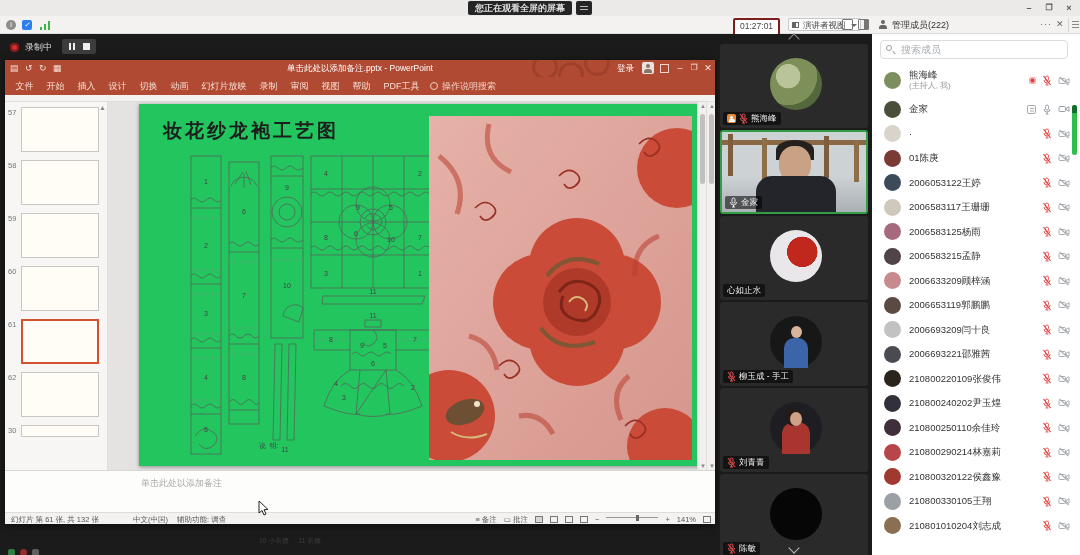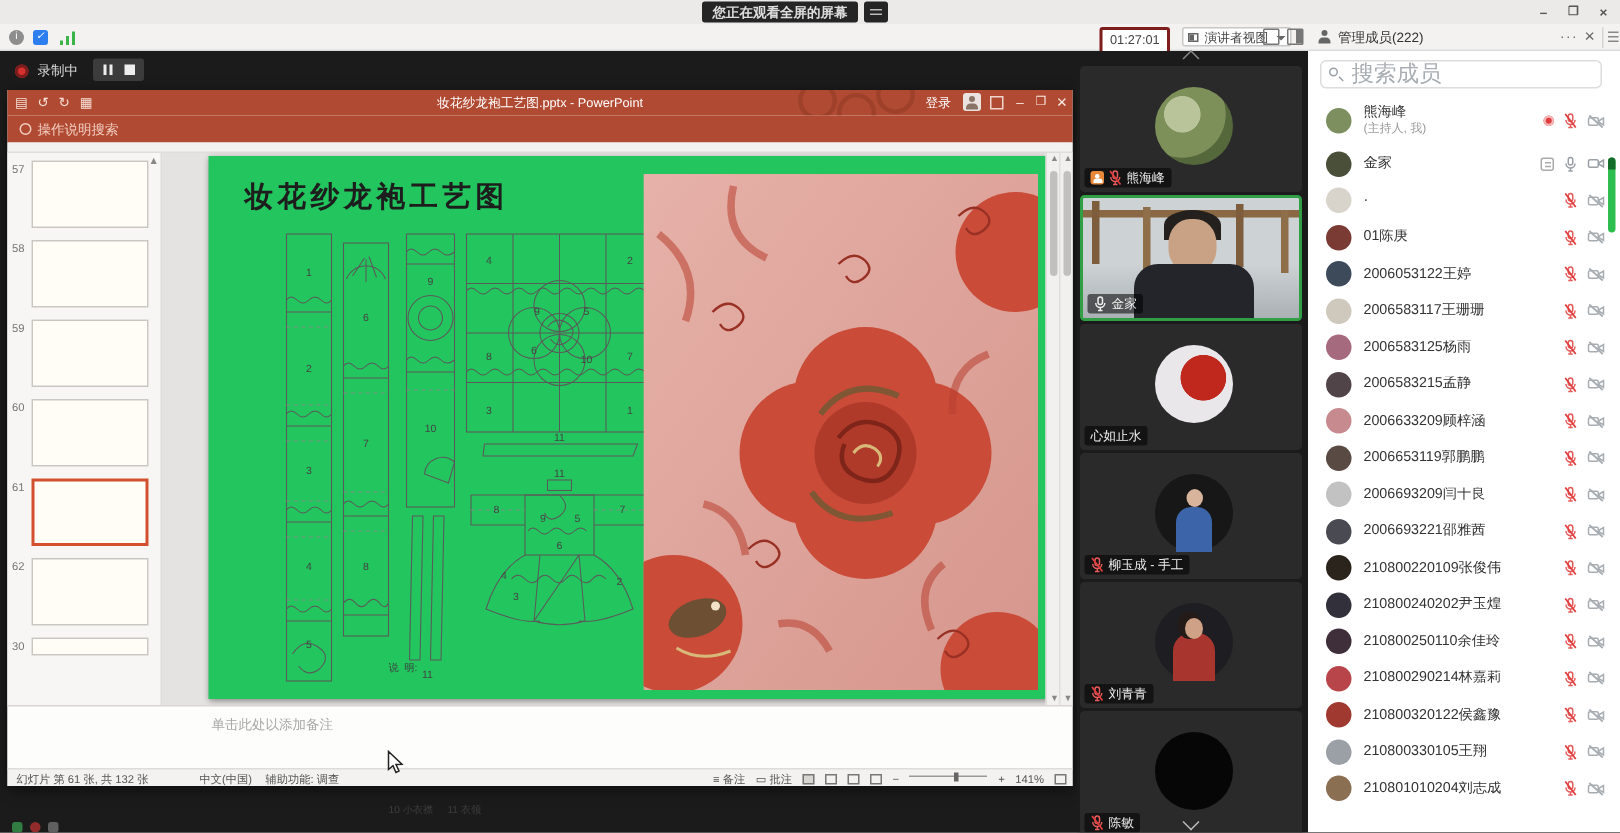--- a/index.html
+++ b/index.html
@@ -144,21 +144,21 @@
   .hostbadge::before{content:"";position:absolute;left:3px;top:1.5px;width:3px;height:3px;border-radius:50%;background:#fff;}
   .hostbadge::after{content:"";position:absolute;left:1.5px;top:5px;width:6px;height:3px;border-radius:2px 2px 0 0;background:#fff;}
   .vchev{position:absolute;left:70px;bottom:6px;width:8px;height:8px;border-left:1.5px solid #bbb;border-bottom:1.5px solid #bbb;transform:rotate(-45deg);}
 
   
   .micimg,.camimg{flex:none;}
 
   
   .mpanel{position:absolute;left:872px;top:34px;right:0;bottom:0;background:#fff;}
   .msearch{position:absolute;left:8px;top:6px;right:12px;height:19px;border:1px solid #dcdcdc;border-radius:4px;
-    font-size:15px;color:#444;padding:0 6px 0 20px;background:#fff;outline:none;}
+    font-size:10px;color:#444;padding:0 6px 0 20px;background:#fff;outline:none;}
   .msearch::placeholder{color:#a8adb2;}
   .mag{position:absolute;left:14px;top:11px;width:6px;height:6px;border:1.2px solid #9aa0a6;border-radius:50%;}
   .mag::after{content:"";position:absolute;left:5px;top:6px;width:4px;height:1.2px;background:#9aa0a6;transform:rotate(45deg);}
   .mlist{position:absolute;left:0;top:30px;right:0;bottom:0;overflow:hidden;}
   .mrow{display:flex;align-items:center;height:24.5px;padding:0 10px 0 12px;gap:8px;}
   .mrow.tall{height:33px;}
   .mava{flex:none;width:17px;height:17px;border-radius:50%;background:#ccc;}
   .mtxt{display:flex;flex-direction:column;line-height:10.5px;overflow:hidden;}
   .mname{font-size:9.5px;color:#333;white-space:nowrap;}
   .msub{font-size:8px;color:#9a9a9a;}
@@ -212,34 +212,49 @@
     <span class="reclabel">录制中</span>
     <span class="recbox">
       <i class="pause"></i>
       <i class="stop"></i>
     </span>
     <div class="tray"><i class="g"></i><i class="r"></i><i class="b"></i></div>
 
     <div class="ppt">
       <div class="ppt-title">
         <span class="qat">▤ ↺ ↻ ▦</span>
-        <span class="tname">妆花纱龙袍工艺图.pptx - PowerPoint</span>
+        <span class="tname">单击此处以添加备注.pptx - PowerPoint</span>
         <span class="title-art">
             <i></i>
             <i></i>
             <i></i>
           </span>
         <span class="signin">登录</span>
         <span class="ppt-ava"></span>
         <span class="ribdisp"></span>
         <span class="pmin">–</span>
         <span class="pmax">❐</span>
         <span class="pclose">✕</span>
       </div>
       <div class="ppt-tabs">
+        <div style="display:flex">
+
+        <span class="tab">文件</span>
+            <span class="tab">开始</span>
+            <span class="tab">插入</span>
+            <span class="tab">设计</span>
+            <span class="tab">切换</span>
+            <span class="tab">动画</span>
+            <span class="tab">幻灯片放映</span>
+            <span class="tab">录制</span>
+            <span class="tab">审阅</span>
+            <span class="tab">视图</span>
+            <span class="tab">帮助</span>
+            <span class="tab">PDF工具</span>
+          </div>
         <span class="tellme">
             <span class="bulb"></span>
             <span>操作说明搜索</span>
           </span>
       </div>
       <div class="ppt-strip"></div>
 
       <div class="ppt-main">
 
         <div class="thumbs">

